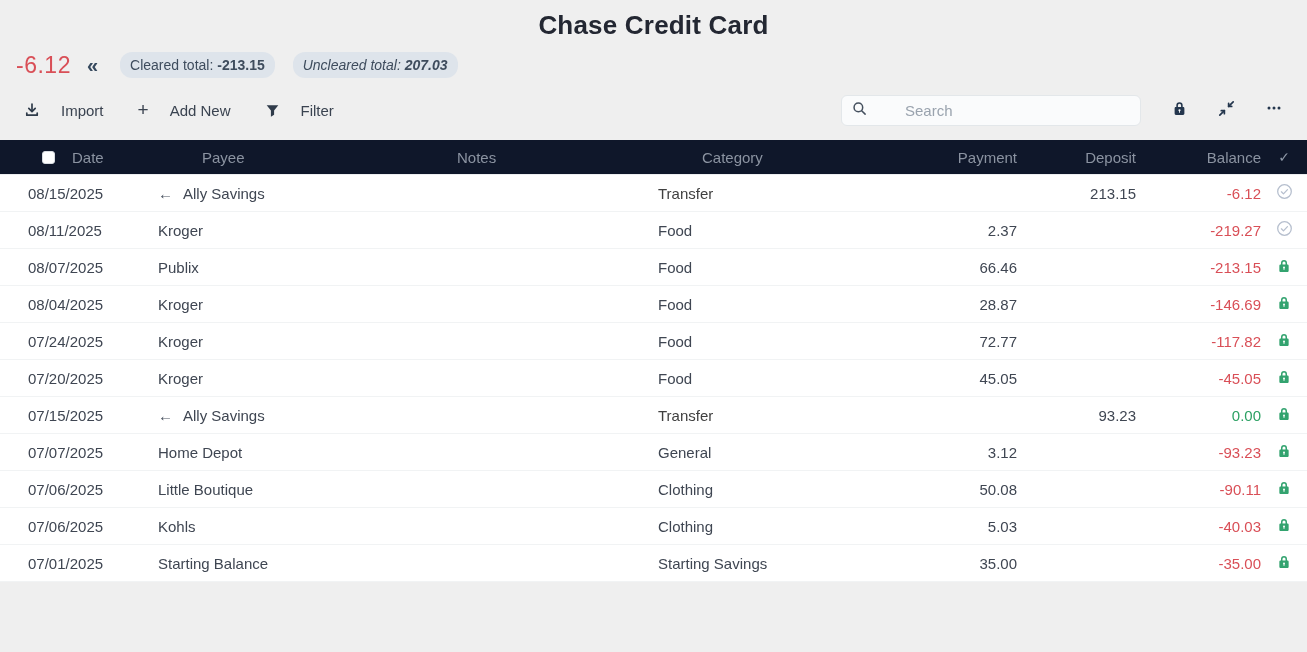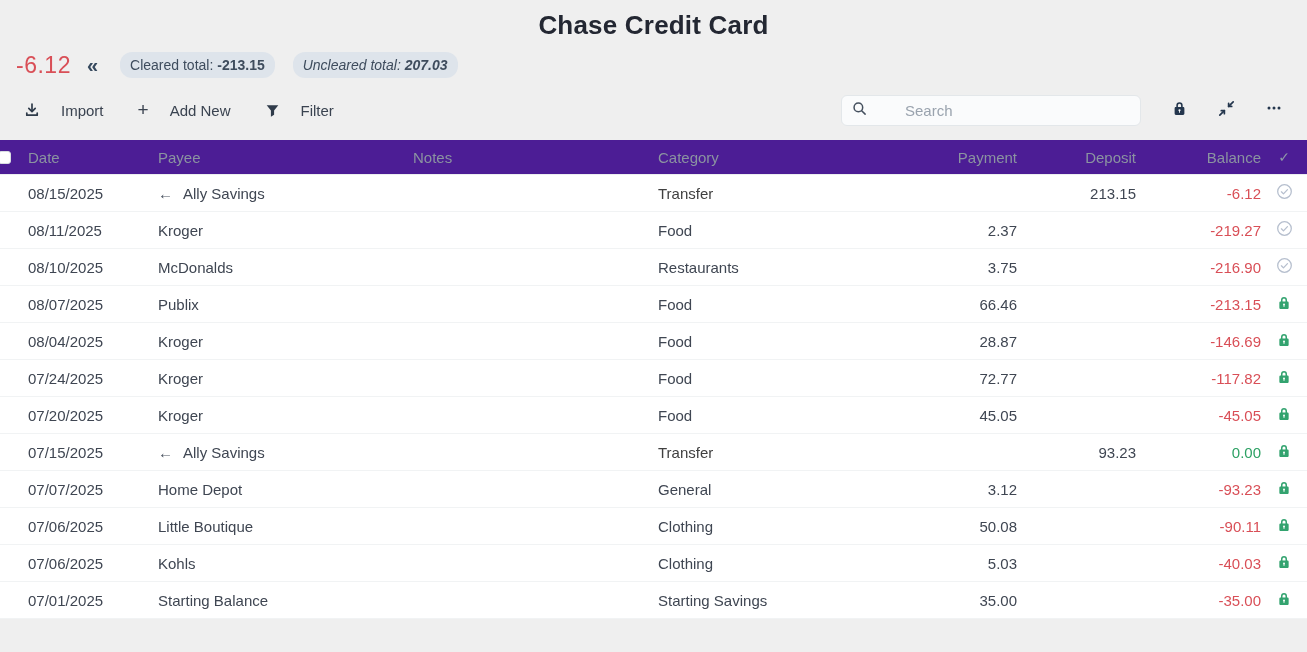--- a/index.html
+++ b/index.html
@@ -21,21 +21,21 @@
   .tb-btn { display:flex; align-items:center; gap:21px; font-size:15px; color:#3a4350; margin-right:34px; cursor:pointer; }
   .tb-btn svg { display:block; }
   .plus-glyph { font-size:19px; font-weight:400; color:#3a4350; line-height:1; margin-top:-2px; }
   .spacer { flex:1; }
   .search-box { display:flex; align-items:center; width:300px; height:31px; background:#fafbfc; border:1px solid #e3e7ea; border-radius:6px; padding:0 10px;gap:28px; }
   .search-box input { border:none; outline:none; background:transparent; font-size:15px; margin-left:8px; width:100%; color:#3a4350; }
   .search-box input::placeholder { color:#9aa3ae; }
   .icon-btn { margin-left:30px; cursor:pointer; display:flex; align-items:center; }
   
   .table { margin-top:13px; background:#fff; }
-  .thead { display:flex; align-items:center; height:35px; background:#4c1d95; border-bottom:1px solid #eceef0; color:#8b93a1; font-size:15px; }
+  .thead { display:flex; align-items:center; height:35px; background:#0f172a; border-bottom:1px solid #eceef0; color:#8b93a1; font-size:15px;padding-left:44px; }
   .trow { display:flex; align-items:center; height:37px; background:#fff; border-bottom:1px solid #f1f3f4; font-size:15px; color:#3f4652;justify-content:flex-end; }
   .c-check { width:24px; display:flex; align-items:center; }
   .checkbox { width:13px; height:13px; border:1.5px solid #d8dce1; border-radius:3px; margin-left:-2px; background:#fff; cursor:pointer; }
   .c-date { width:128px; padding-left:4px; }
   .c-payee { width:255px; padding-left:6px; display:flex; align-items:center; }
   .transfer-arrow { color:#4a5360; font-size:15px; margin-right:10px; }
   .c-notes { width:245px; padding-left:6px; }
   .c-category { flex:1; padding-left:6px; }
   .c-payment { width:150px; text-align:right; }
   .c-deposit { width:119px; text-align:right; }
@@ -176,42 +176,20 @@
         <svg width="17" height="17" viewBox="0 0 16 16" fill="none" stroke="#b6bfce" stroke-width="1.2">
           <circle cx="8" cy="8" r="6.4"></circle>
               <path d="M5.1 8.3l1.9 1.9 3.8-4" stroke-linecap="round" stroke-linejoin="round"></path>
         </svg>
       </span>
 
     </div>
   </div>
       <div class="trow">
     <div class="c-check"></div>
-    <div class="c-date">08/10/2025</div>
-    <div class="c-payee">
-
-      <span>McDonalds</span>
-    </div>
-    <div class="c-notes"></div>
-    <div class="c-category">Restaurants</div>
-    <div class="c-payment">3.75</div>
-    <div class="c-deposit"></div>
-    <div class="c-balance neg">-216.90</div>
-    <div class="c-status">
-      <span>
-        <svg width="17" height="17" viewBox="0 0 16 16" fill="none" stroke="#b6bfce" stroke-width="1.2">
-          <circle cx="8" cy="8" r="6.4"></circle>
-              <path d="M5.1 8.3l1.9 1.9 3.8-4" stroke-linecap="round" stroke-linejoin="round"></path>
-        </svg>
-      </span>
-
-    </div>
-  </div>
-      <div class="trow">
-    <div class="c-check"></div>
     <div class="c-date">08/07/2025</div>
     <div class="c-payee">
 
       <span>Publix</span>
     </div>
     <div class="c-notes"></div>
     <div class="c-category">Food</div>
     <div class="c-payment">66.46</div>
     <div class="c-deposit"></div>
     <div class="c-balance neg">-213.15</div>

